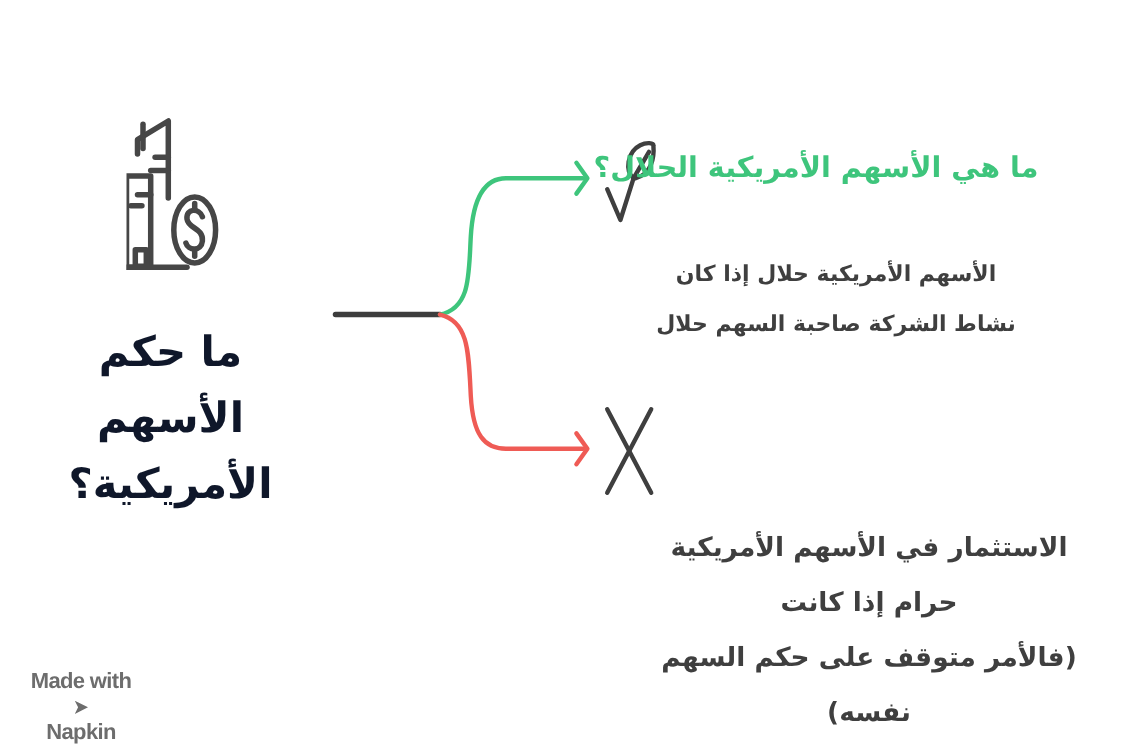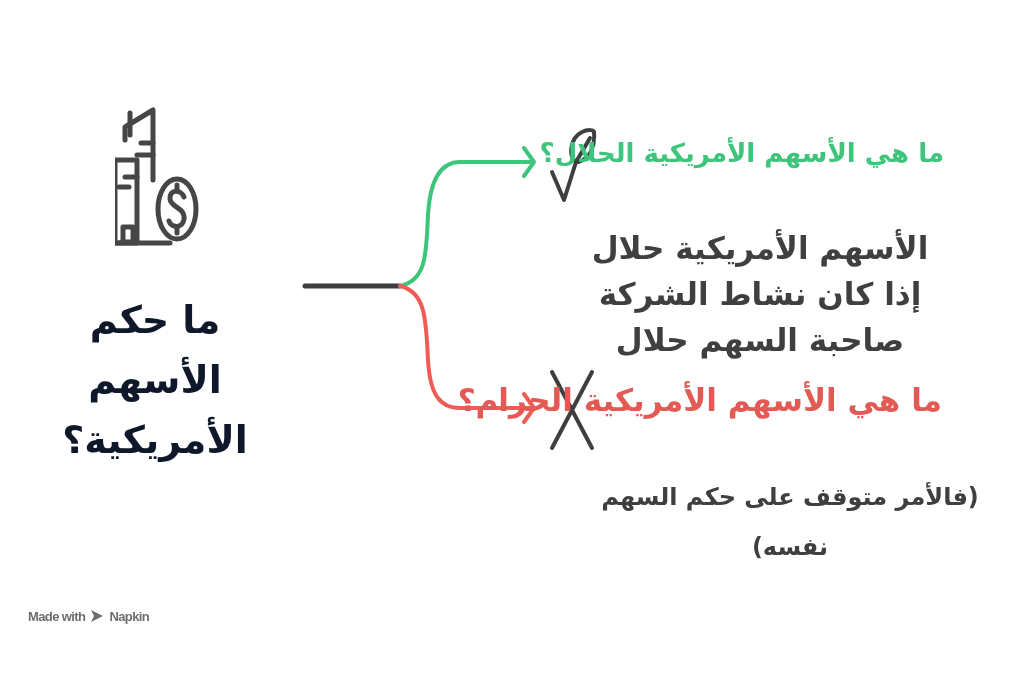--- a/index.html
+++ b/index.html
@@ -69,21 +69,21 @@
       right: 80px;
       top: 138px;
       font-size: 26px;
       color: #3ec57c;
     }
     .halal-desc {
       left: 590px;
       top: 225px;
       width: 340px;
       text-align: center;
-      font-size: 31px;
+      font-size: 20px;
       line-height: 46px;
       color: #3f3f3f;
       white-space: normal;
     }
     .haram-heading {
       right: 82px;
       top: 382px;
       font-size: 31px;
       color: #e35a55;
     }
@@ -98,24 +98,25 @@
       white-space: normal;
     }
     .watermark {
       position: absolute;
       left: 28px;
       top: 608px;
       display: flex;
       align-items: center;
       gap: 4px;
       font-family: "Liberation Sans", sans-serif;
-      font-size: 13px;
+      font-size: 20px;
       letter-spacing: -0.6px;
       color: #6d6d6d;
       font-weight: bold;
+      flex-direction: column;
     }
     .watermark svg {
       width: 16px;
       height: 16px;
     }
   </style>
 </head>
 <body>
 
 <div class="canvas">
@@ -156,22 +157,22 @@
   </svg>
 
   <div class="rtl halal-heading">ما هي الأسهم الأمريكية  الحلال؟</div>
   <div class="rtl halal-desc">الأسهم الأمريكية حلال إذا كان نشاط الشركة صاحبة السهم حلال</div>
 
   <svg class="branch-icon haram-icon" viewBox="0 0 48 84" fill="none" stroke="#3f3f3f" stroke-width="4" stroke-linecap="round">
     <line x1="4" y1="4" x2="44" y2="80"></line>
     <line x1="44" y1="4" x2="4" y2="80"></line>
   </svg>
 
-  <div class="rtl haram-heading">ما هي الأسهم الأمريكية الحرام؟</div>
   <div class="rtl haram-desc">
+    <div>الاستثمار في الأسهم الأمريكية حرام إذا كانت</div>
     <div>(فالأمر متوقف على حكم السهم نفسه)</div>
   </div>
 
   <div class="watermark">
     <span>Made with</span>
     <svg viewBox="0 0 16 16">
       <path d="M2 2 L14 8 L2 14 L5 8 Z" fill="#6d6d6d"></path>
     </svg>
     <span>Napkin</span>
   </div>

